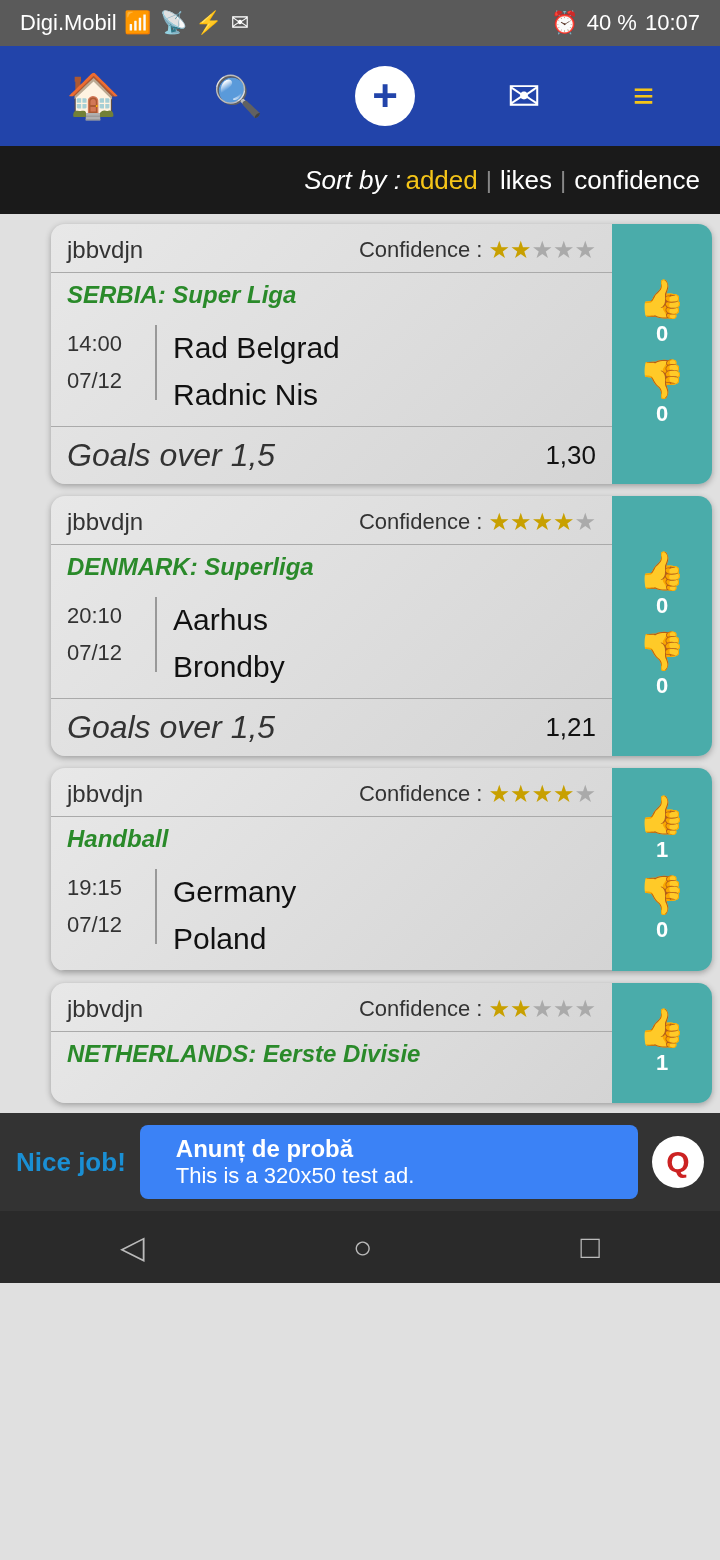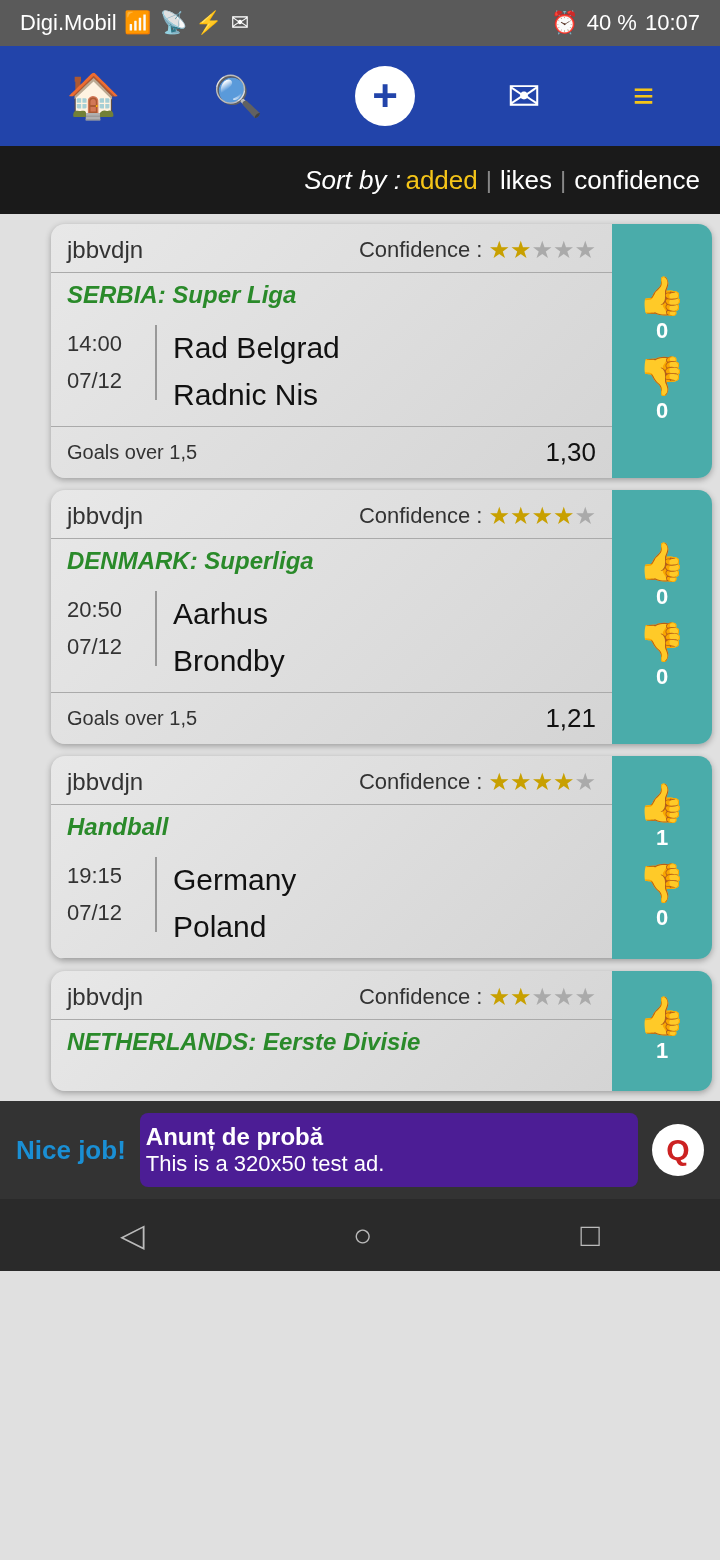--- a/index.html
+++ b/index.html
@@ -164,21 +164,22 @@
     }
 
     
     .card-prediction {
       display: flex;
       justify-content: space-between;
       align-items: center;
       padding: 10px 16px;
     }
     .prediction-label {
-      font-size: 20px;
+      font-size: 32px;
+      font-style: italic;
       color: #333;
     }
     .prediction-odds {
       font-size: 26px;
       color: #111;
       font-weight: 500;
     }
 
     
     .thumb-up, .thumb-down {
@@ -204,24 +205,24 @@
       gap: 14px;
       position: relative;
     }
     .ad-nice-job {
       color: #1a8fd4;
       font-size: 26px;
       font-weight: bold;
       white-space: nowrap;
     }
     .ad-bubble {
-      background: #4c1d95;
+      background: #3b82f6;
       color: white;
       border-radius: 8px;
-      padding: 10px 6px;
+      padding: 10px 36px;
       font-size: 22px;
       flex: 1;
     }
     .ad-bubble-title {
       font-weight: bold;
       font-size: 24px;
     }
     .ad-logo {
       width: 52px;
       height: 52px;
@@ -331,21 +332,21 @@
         <div class="confidence-row">
           <span>Confidence :</span>
           <span class="stars">
             <span class="star-filled">★</span><span class="star-filled">★</span><span class="star-filled">★</span><span class="star-filled">★</span><span class="star-empty">★</span>
           </span>
         </div>
       </div>
       <div class="card-league">DENMARK: Superliga</div>
       <div class="card-match">
         <div class="match-time">
-          <span>20:50</span><br>
+          <span>20:10</span><br>
           <span>07/12</span>
         </div>
         <div class="match-teams">
           <span>Aarhus</span><br>
           <span>Brondby</span>
         </div>
       </div>
       <div class="card-prediction">
         <span class="prediction-label">Goals over 1,5</span>
         <span class="prediction-odds">1,21</span>

